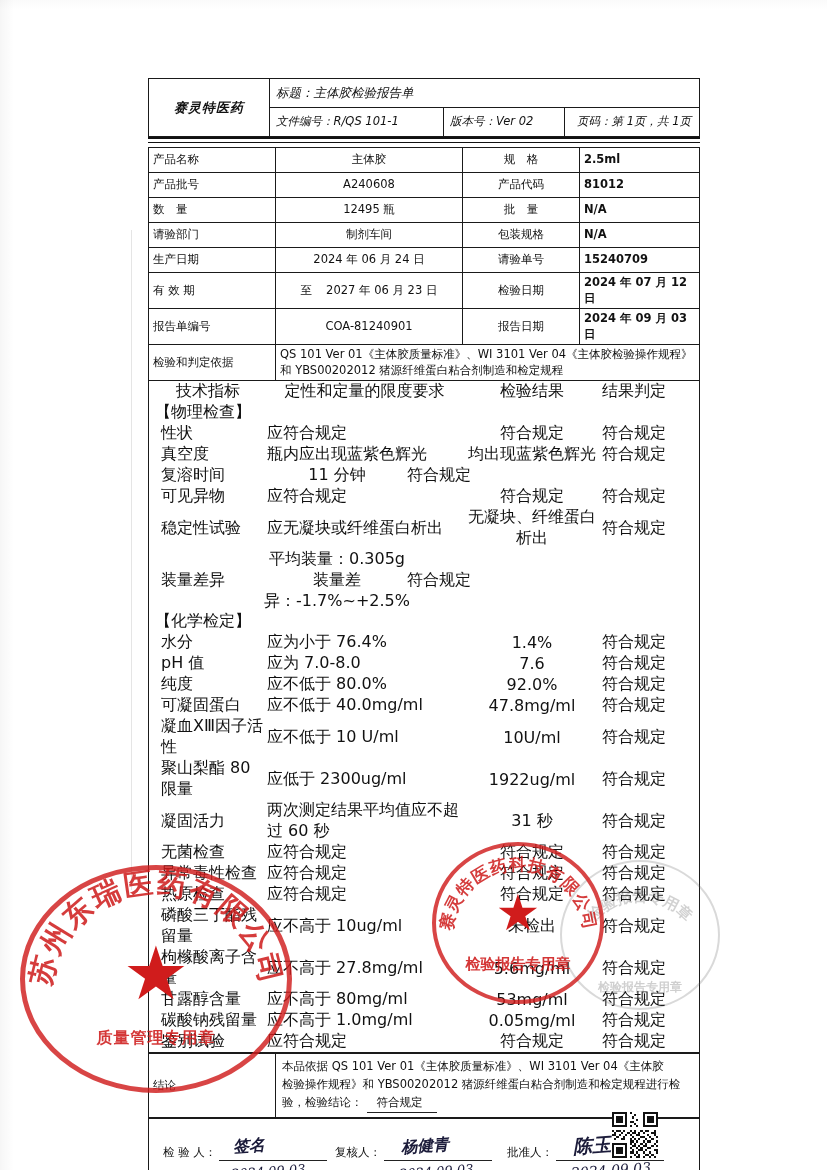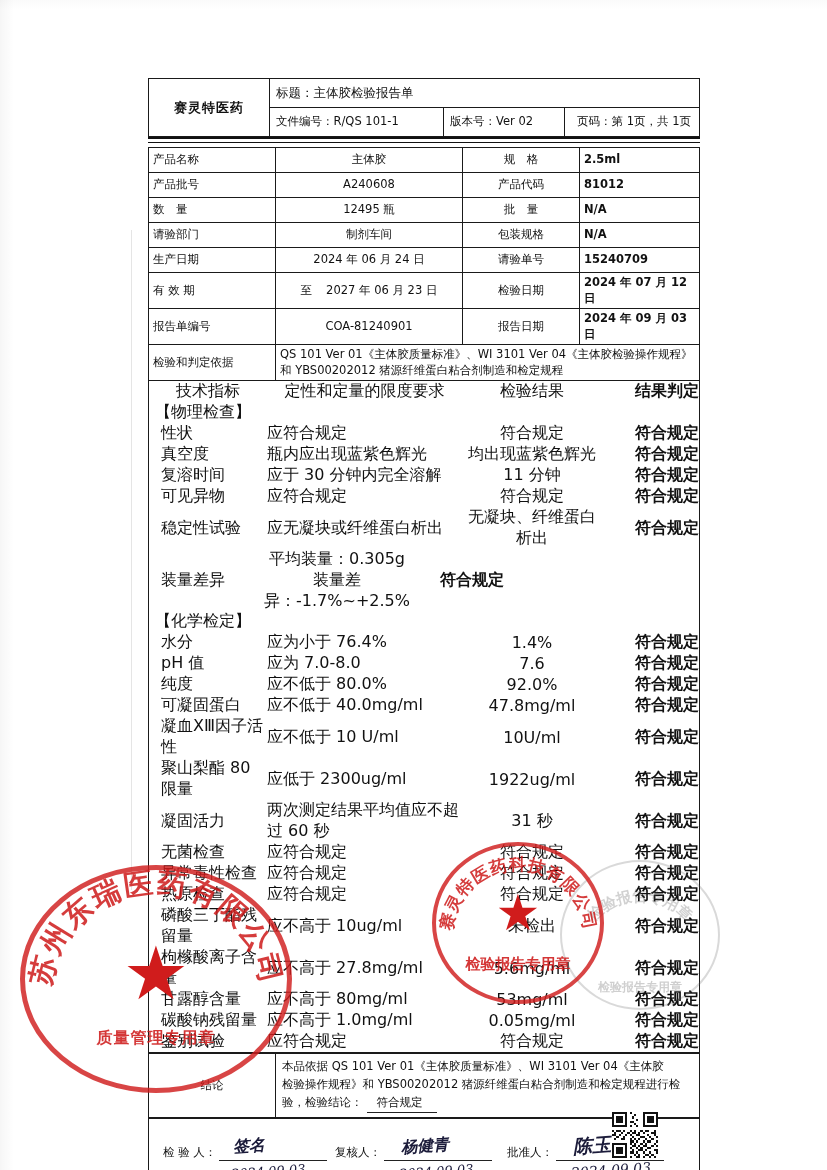--- a/index.html
+++ b/index.html
@@ -34,21 +34,21 @@
   table{border-collapse:collapse;width:100%;}
   td{
     border:1px solid #1a1a1a;
     font-size:11.5px;
     padding:2px 4px;
     vertical-align:middle;
     line-height:1.35;
   }
 
   
-  .hdr td{height:24px;}
+  .hdr td{height:24px;font-style:italic;}
   .hdr .logo{
     width:112px;text-align:center;font-size:13px;letter-spacing:1px;
     font-weight:600;
   }
   .hdr .title-cell{font-size:12.5px;padding-left:6px;}
   .hdr .fno{font-size:11.5px;padding-left:6px;}
   .hdr .ver{font-size:11.5px;padding-left:6px;width:110px;}
   .hdr .pg{font-size:11.5px;padding-left:12px;width:118px;}
 
   .rule{height:3px;border-top:2px solid #111;border-bottom:1px solid #111;margin:0;}
@@ -64,32 +64,32 @@
 
   .specwrap{
     border-left:1px solid #1a1a1a;border-right:1px solid #1a1a1a;
     border-bottom:1px solid #1a1a1a;
     position:relative;
   }
   .srow{display:flex;align-items:center;min-height:21px;}
   .c1{width:118px;padding-left:12px;box-sizing:border-box;}
   .c2{width:195px;box-sizing:border-box;}
   .c3{width:140px;text-align:center;box-sizing:border-box;}
-  .c4{width:97px;text-align:right;box-sizing:border-box;font-weight:bold;}
+  .c4{width:97px;text-align:left;box-sizing:border-box;}
   .shead{font-weight:500;}
   .shead .c1{text-align:center;padding-left:0;}
   .shead .c2{text-align:center;}
   .group{padding-left:6px;min-height:19px;display:flex;align-items:center;}
   .two-line{line-height:1.3;}
   .c3.stack{display:flex;flex-direction:column;align-items:center;justify-content:center;}
 
   
   .concl{border-collapse:collapse;width:100%;}
   .concl td{border:1px solid #1a1a1a;font-size:11.5px;}
-  .concl .lbl{width:118px;text-align:center;}
+  .concl .lbl{width:118px;}
   .concl .txt{padding:4px 6px;line-height:1.55;}
   .ul-inline{
     display:inline-block;border-bottom:1px solid #222;
     padding:0 14px 0 10px;margin-left:4px;
   }
 
   
   .sign{border-collapse:collapse;width:100%;}
   .sign td{border:1px solid #1a1a1a;padding:0;}
   .sigbox{height:74px;position:relative;}
@@ -256,21 +256,20 @@
         <div class="c4">符合规定</div>
       </div>
       <div class="srow">
         <div class="c1">真空度</div>
         <div class="c2">瓶内应出现蓝紫色辉光</div>
         <div class="c3">均出现蓝紫色辉光</div>
         <div class="c4">符合规定</div>
       </div>
       <div class="srow">
         <div class="c1">复溶时间</div>
-        <div class="c2">应于 30 分钟内完全溶解</div>
         <div class="c3">11 分钟</div>
         <div class="c4">符合规定</div>
       </div>
       <div class="srow">
         <div class="c1">可见异物</div>
         <div class="c2">应符合规定</div>
         <div class="c3">符合规定</div>
         <div class="c4">符合规定</div>
       </div>
       <div class="srow">

